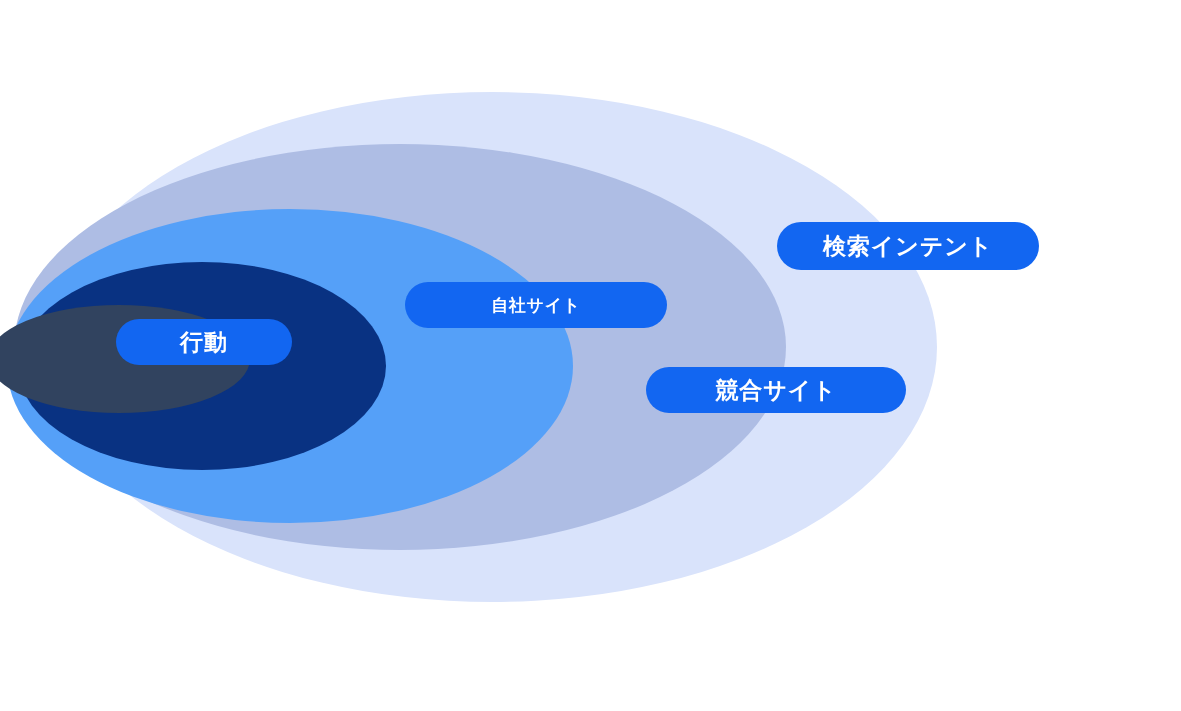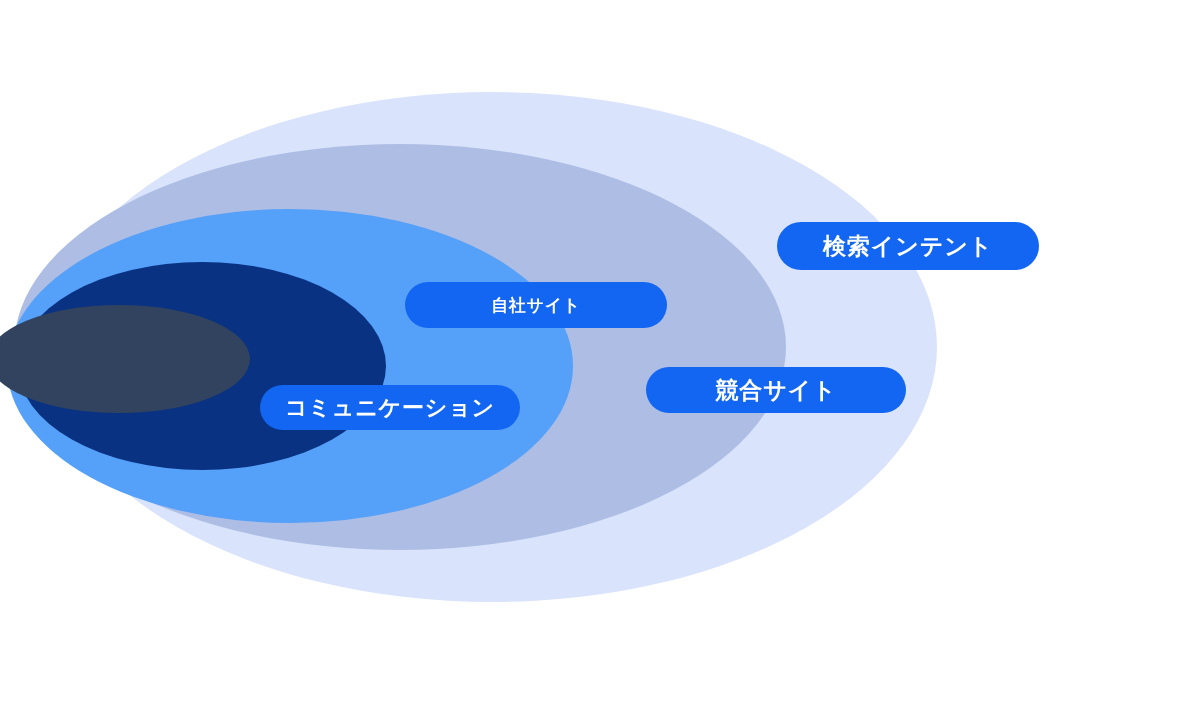--- a/index.html
+++ b/index.html
@@ -110,18 +110,18 @@
   </div>
 
   <div class="pill" id="pill-own-site" style="background: rgb(18, 102, 241); color: rgb(255, 255, 255);">
     <span class="pill-label">自社サイト</span>
   </div>
 
   <div class="pill" id="pill-competitor-site" style="background: rgb(18, 102, 241); color: rgb(255, 255, 255);">
     <span class="pill-label">競合サイト</span>
   </div>
 
-  <div class="pill" id="pill-communication" style="background: rgb(18, 102, 241); color: rgb(255, 255, 255);">
-    <span class="pill-label">コミュニケーション</span>
+
+  <div class="pill" id="pill-behavior" style="background: rgb(18, 102, 241); color: rgb(255, 255, 255);">
+    <span class="pill-label">行動</span>
   </div>
-
 
 </div>
 
 </body></html>

